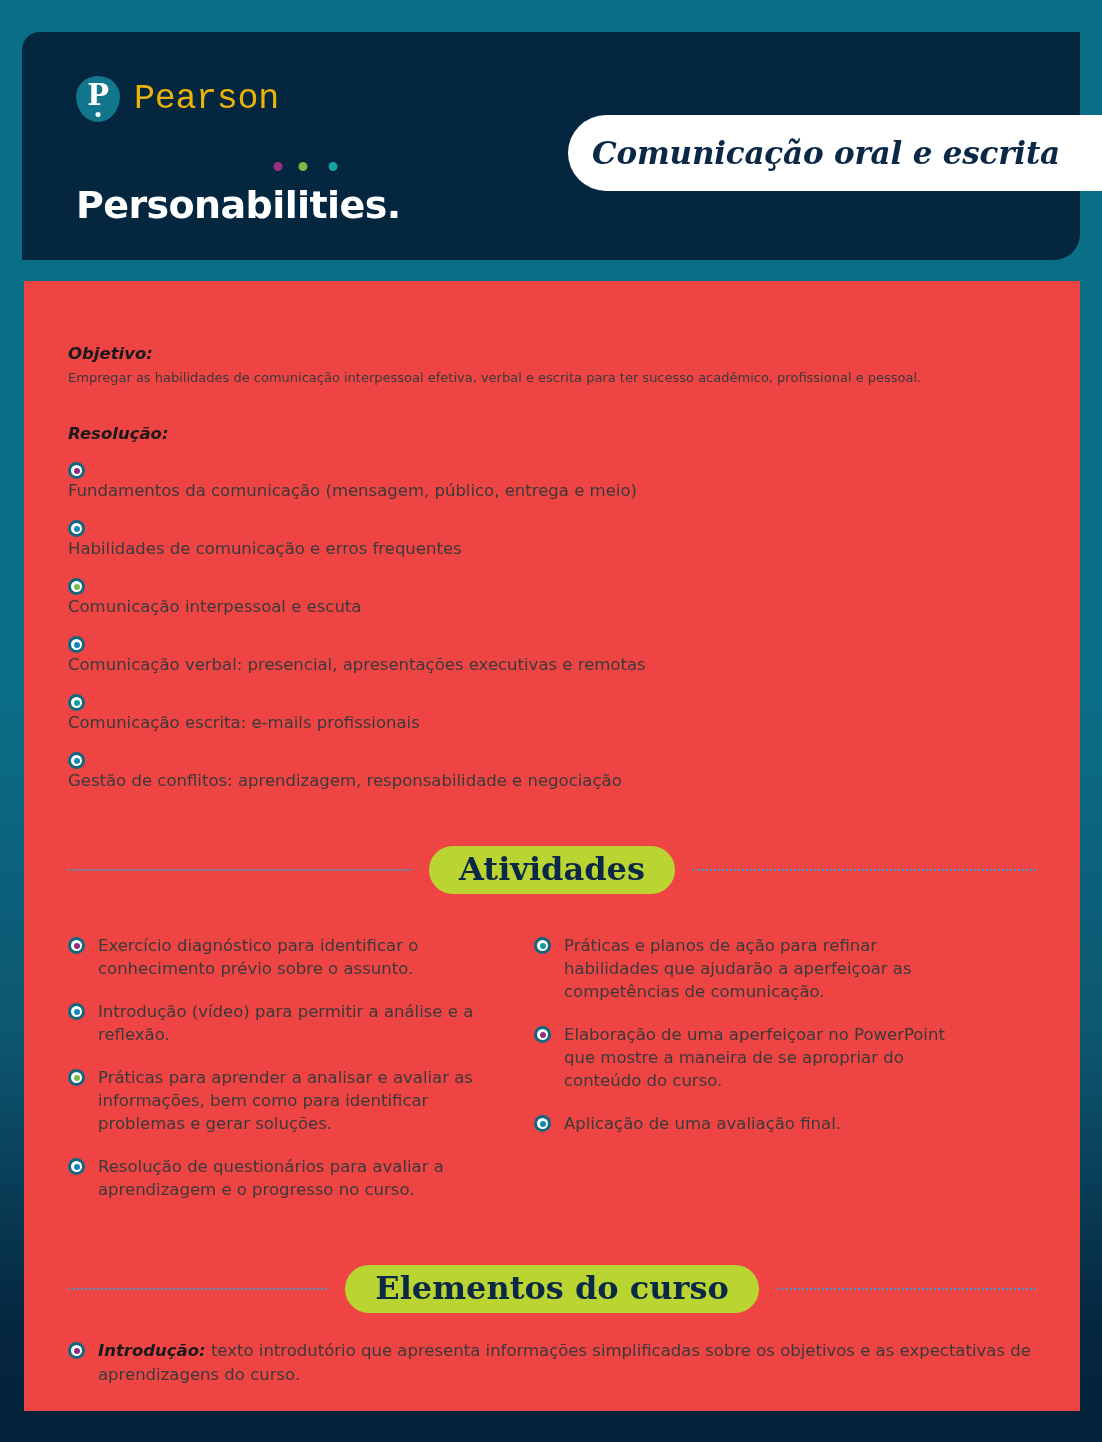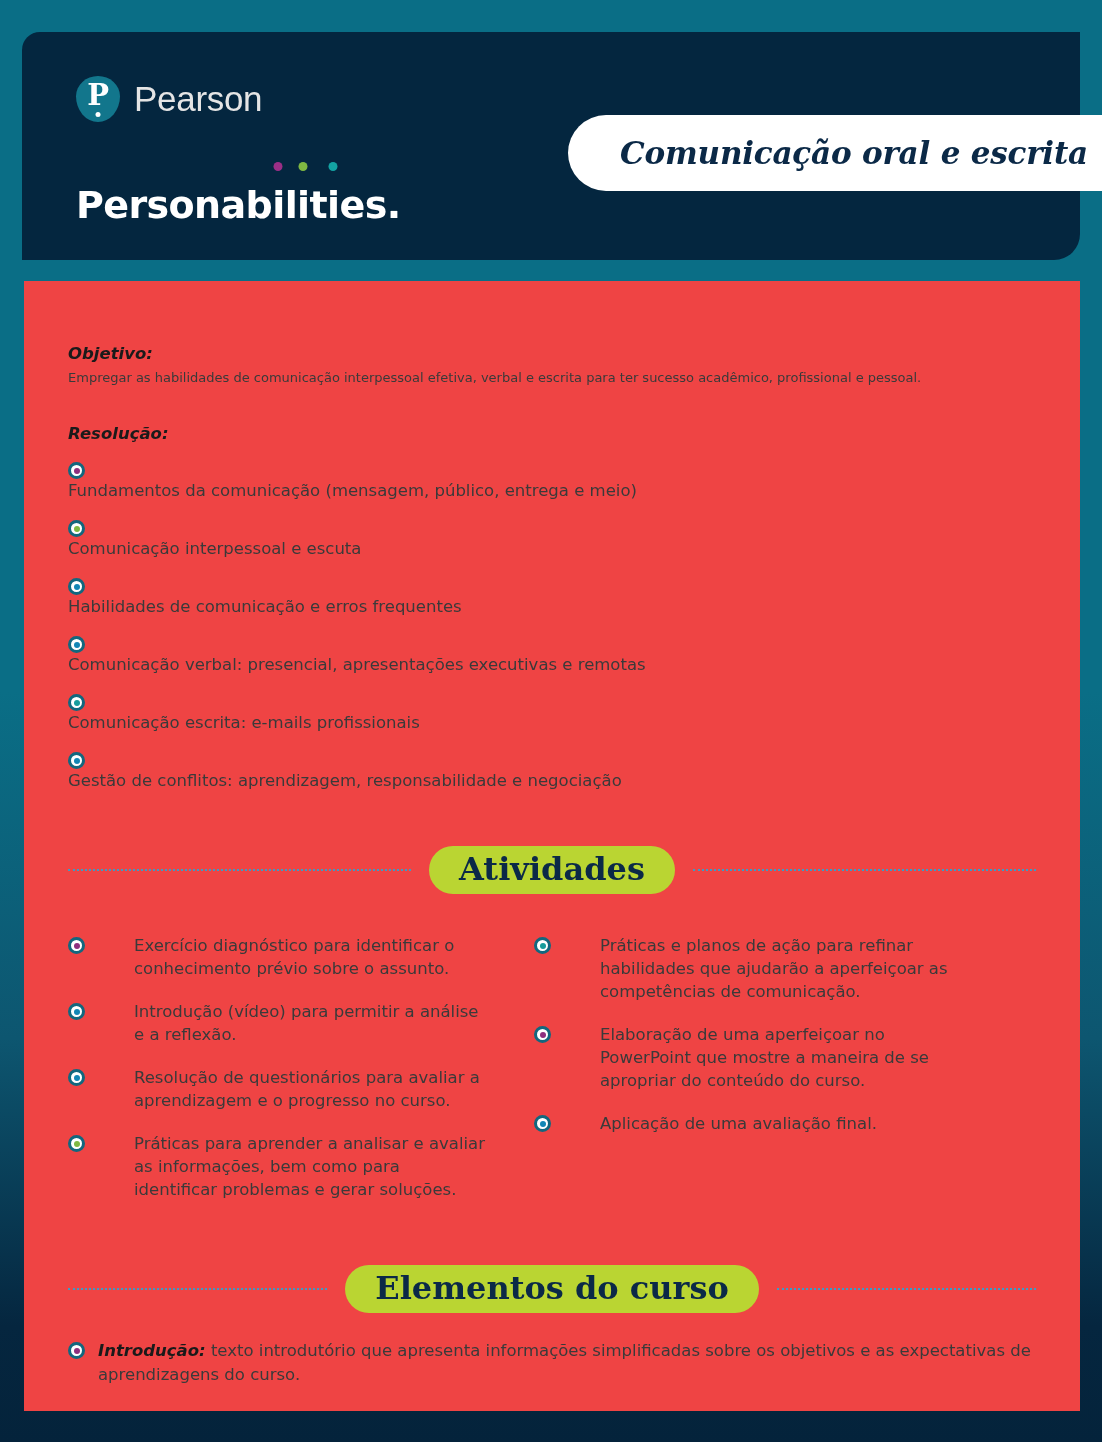--- a/index.html
+++ b/index.html
@@ -60,22 +60,22 @@
     left: 50%;
     transform: translateX(-50%);
     bottom: 5px;
     width: 5px;
     height: 5px;
     border-radius: 50%;
     background: #ffffff;
   }
 
   .pearson-word {
-    color: #e5e5e5;
-    font-family: Liberation Sans, sans-serif;
+    color: #eab308;
+    font-family: Liberation Mono, monospace;
     font-size: 35px;
     line-height: 38px;
     letter-spacing: -0.3px;
   }
 
   .brand-line {
     position: absolute;
     left: 54px;
     top: 150px;
     color: #ffffff;
@@ -111,21 +111,20 @@
   }
   .title-pill .title-text {
     color: #0b2947;
     font-family: "DejaVu Serif", serif;
     font-weight: 700;
     font-style: italic;
     font-size: 31px;
     line-height: 36px;
     letter-spacing: -0.2px;
     white-space: nowrap;
-    margin-left: 28px;
   }
 
   
   .content-panel {
     position: absolute;
     left: 24px;
     top: 281px;
     width: 1056px;
     height: 1130px;
     background: #ef4444;
@@ -213,21 +212,21 @@
     white-space: nowrap;
   }
 
   .act-cols {
     display: flex;
     gap: 46px;
     margin-top: 40px;
   }
   .act-cols .col { width: 420px; }
   .act-cols .col .blist { margin-top: 0; }
-  .act-cols .col .blist li { margin-bottom: 20px; gap: 36px; }
+  .act-cols .col .blist li { margin-bottom: 20px; }
 
   .atividades-wrap { margin-top: 54px; }
   .elementos-wrap { margin-top: 44px; }
 
   .elem-list { list-style: none; margin-top: 26px; }
   .elem-list li { display: flex; align-items: flex-start; }
   .elem-list .etxt {
     font-family: "DejaVu Sans", sans-serif;
     font-size: 16.5px;
     color: #3a3a3a;
@@ -272,29 +271,29 @@
     <div class="label-head">Resolução:</div>
     <ul class="blist tight" id="content-list">
         <li>
           <span class="bullet">
             <i style="background: rgb(142, 47, 126);"></i>
           </span>
           <span class="btxt">Fundamentos da comunicação (mensagem, público, entrega e meio)</span>
         </li>
         <li>
           <span class="bullet">
+            <i style="background: rgb(19, 134, 181);"></i>
+          </span>
+          <span class="btxt">Habilidades de comunicação e erros frequentes</span>
+        </li>
+        <li>
+          <span class="bullet">
             <i style="background: rgb(127, 184, 66);"></i>
           </span>
           <span class="btxt">Comunicação interpessoal e escuta</span>
-        </li>
-        <li>
-          <span class="bullet">
-            <i style="background: rgb(19, 134, 181);"></i>
-          </span>
-          <span class="btxt">Habilidades de comunicação e erros frequentes</span>
         </li>
         <li>
           <span class="bullet">
             <i style="background: rgb(19, 134, 181);"></i>
           </span>
           <span class="btxt">Comunicação verbal: presencial, apresentações executivas e remotas</span>
         </li>
         <li>
           <span class="bullet">
             <i style="background: rgb(23, 156, 156);"></i>
@@ -327,29 +326,29 @@
               <span class="btxt">Exercício diagnóstico para identificar o conhecimento prévio sobre o assunto.</span>
             </li>
             <li>
               <span class="bullet">
                 <i style="background: rgb(19, 134, 181);"></i>
               </span>
               <span class="btxt">Introdução (vídeo) para permitir a análise e a reflexão.</span>
             </li>
             <li>
               <span class="bullet">
+                <i style="background: rgb(127, 184, 66);"></i>
+              </span>
+              <span class="btxt">Práticas para aprender a analisar e avaliar as informações, bem como para identificar problemas e gerar soluções.</span>
+            </li>
+            <li>
+              <span class="bullet">
                 <i style="background: rgb(19, 134, 181);"></i>
               </span>
               <span class="btxt">Resolução de questionários para avaliar a aprendizagem e o progresso no curso.</span>
-            </li>
-            <li>
-              <span class="bullet">
-                <i style="background: rgb(127, 184, 66);"></i>
-              </span>
-              <span class="btxt">Práticas para aprender a analisar e avaliar as informações, bem como para identificar problemas e gerar soluções.</span>
             </li>
           </ul>
       </div>
       <div class="col">
         <ul class="blist" id="act-right">
             <li>
               <span class="bullet">
                 <i style="background: rgb(23, 156, 156);"></i>
               </span>
               <span class="btxt">Práticas e planos de ação para refinar habilidades que ajudarão a aperfeiçoar as competências de comunicação.</span>

